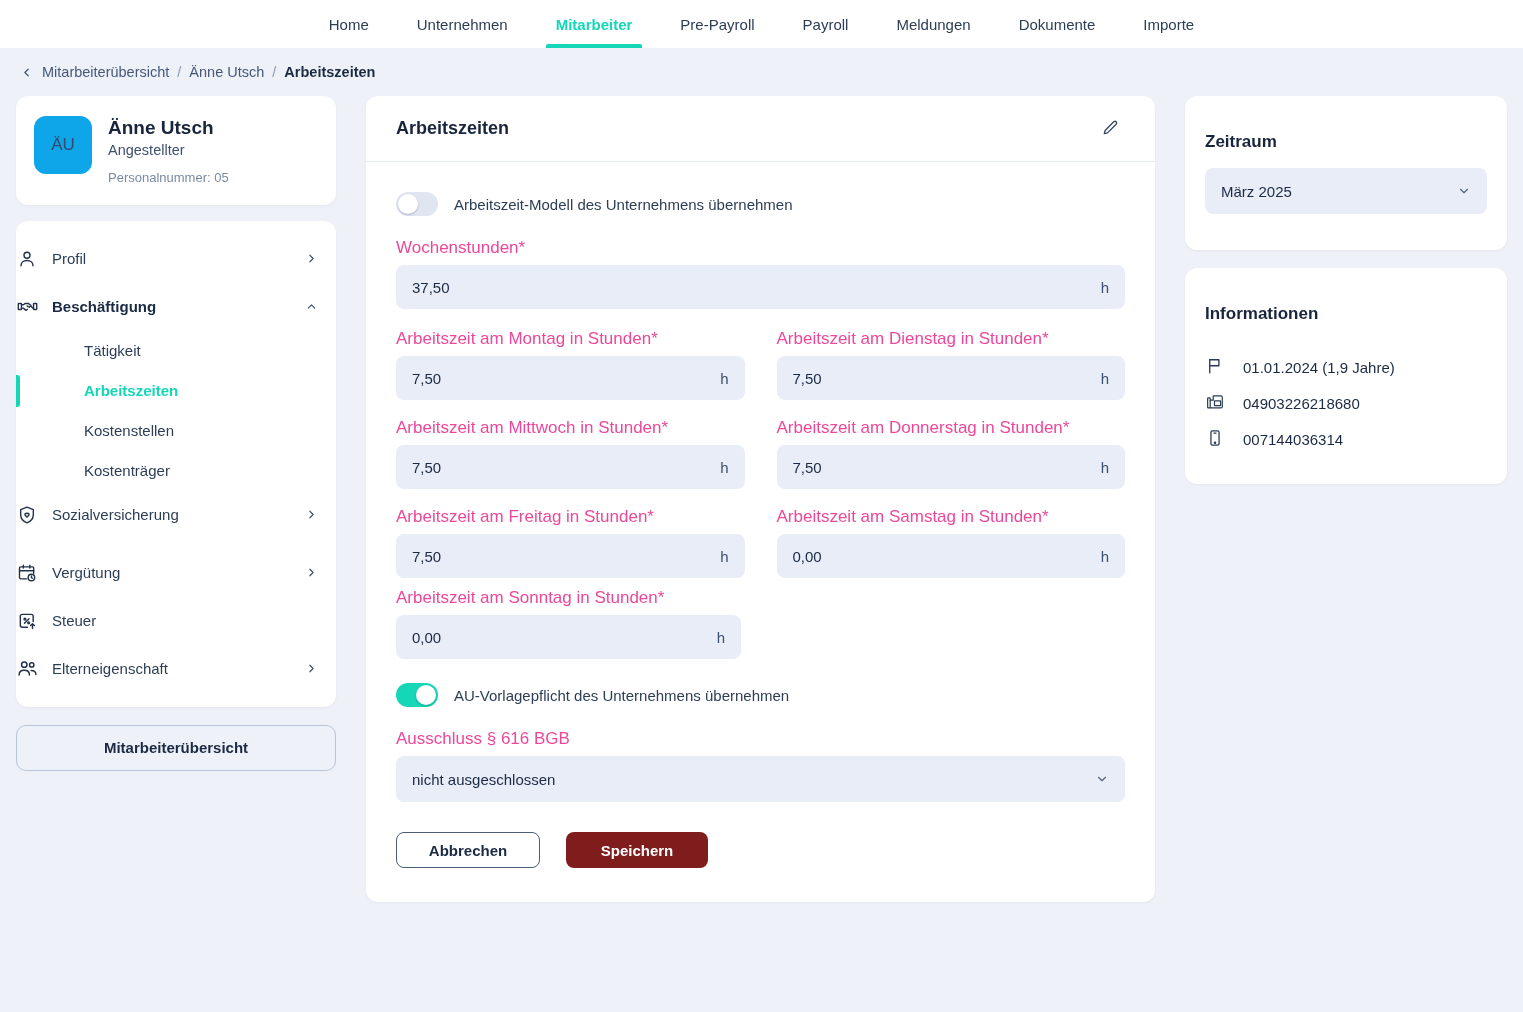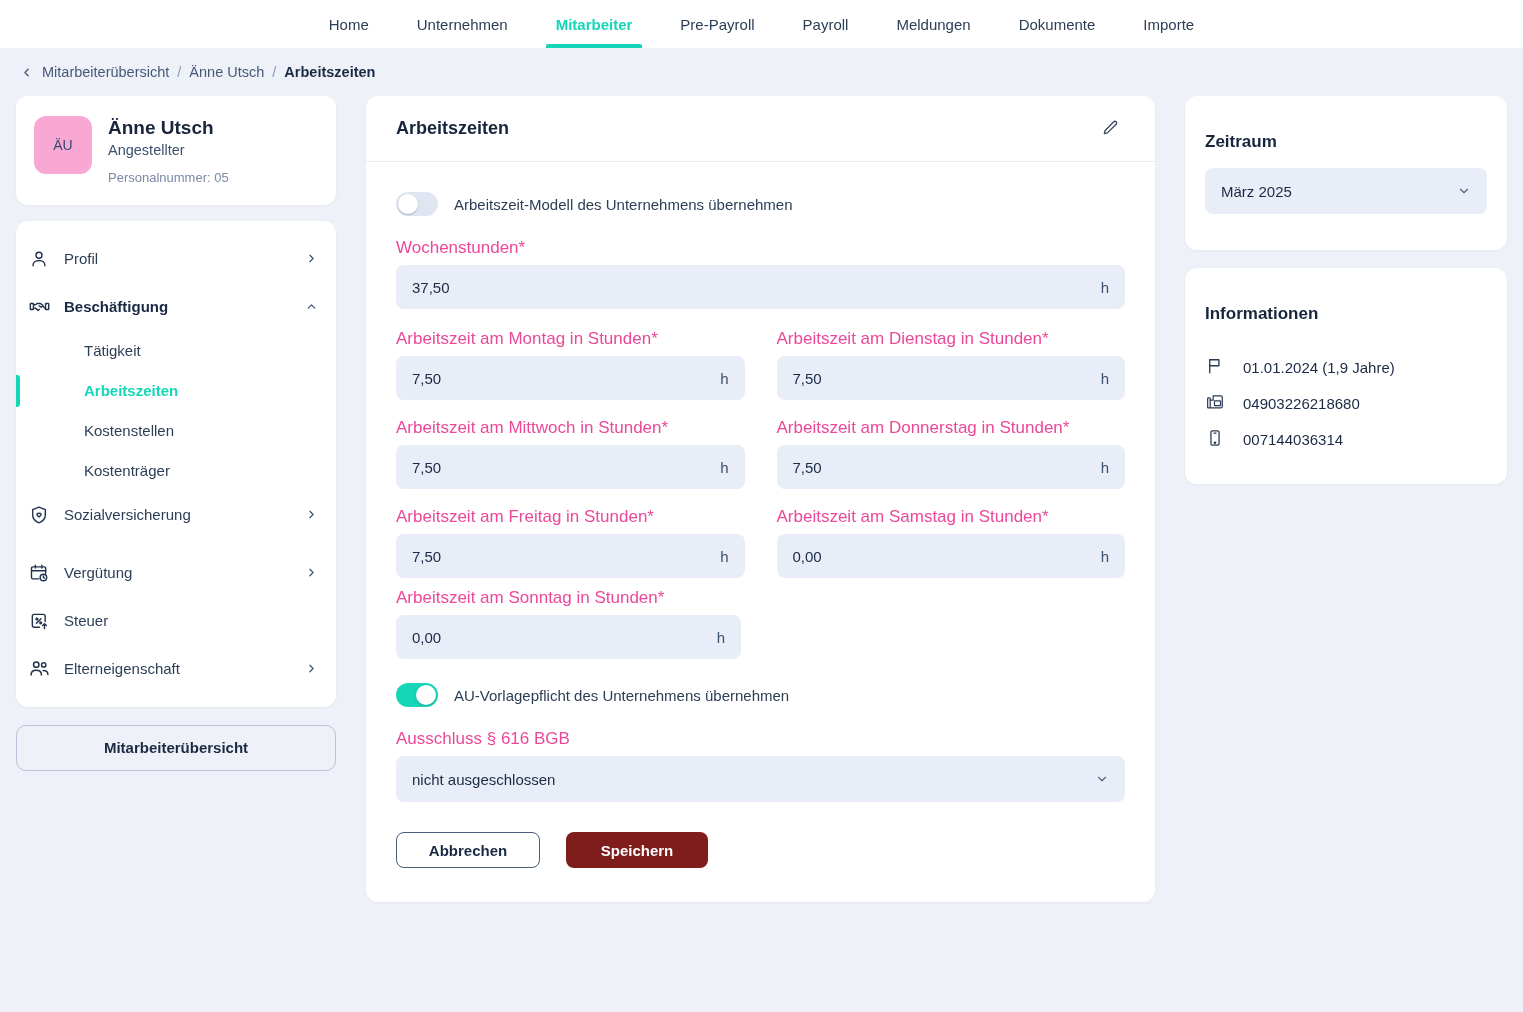--- a/index.html
+++ b/index.html
@@ -93,41 +93,41 @@
   .profile-card {
     padding: 20px 18px;
     display: flex;
     gap: 16px;
     align-items: flex-start;
     margin-bottom: 16px;
   }
   .avatar {
     width: 58px; height: 58px;
     border-radius: 12px;
-    background: #f9a8d4;
+    background: #0ea5e9;
     display: flex; align-items: center; justify-content: center;
-    font-size: 14px;
+    font-size: 17px;
     color: #334a6e;
     flex: 0 0 58px;
   }
   .profile-name {
     font-size: 19px; font-weight: bold; color: #18253c;
     line-height: 1.25;
   }
   .profile-role { font-size: 14.5px; color: #3c4f6e; margin-top: 2px; }
   .profile-num  { font-size: 13px; color: #7b8aa3; margin-top: 12px; }
 
   
   .side-card { padding: 14px 0; margin-bottom: 18px; }
 
   .side-row {
     height: 48px;
     display: flex;
     align-items: center;
-    padding: 0 18px 0 12px;
+    padding: 0 18px 0 0;
     cursor: pointer;
     position: relative;
     gap: 14px;
   }
   .side-row .ico {
     width: 22px; height: 22px;
     flex: 0 0 22px;
     display: flex; align-items: center; justify-content: center;
     color: #23324c;
   }

